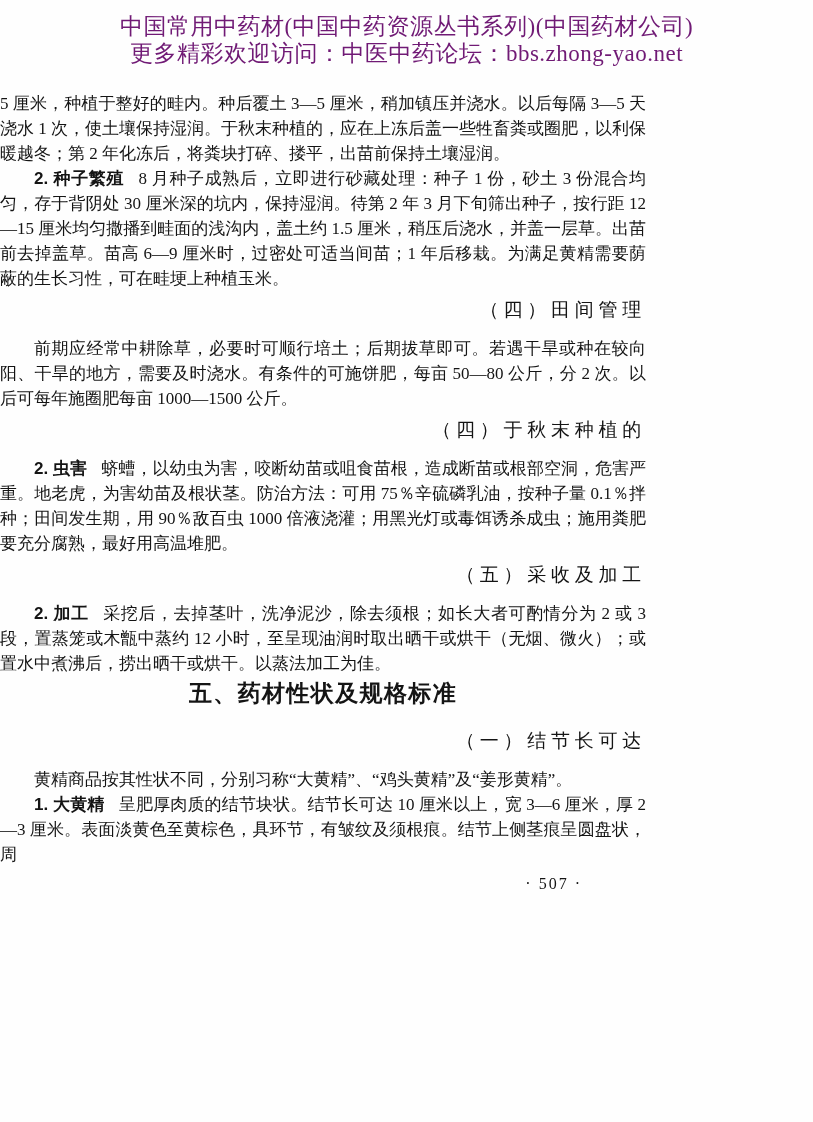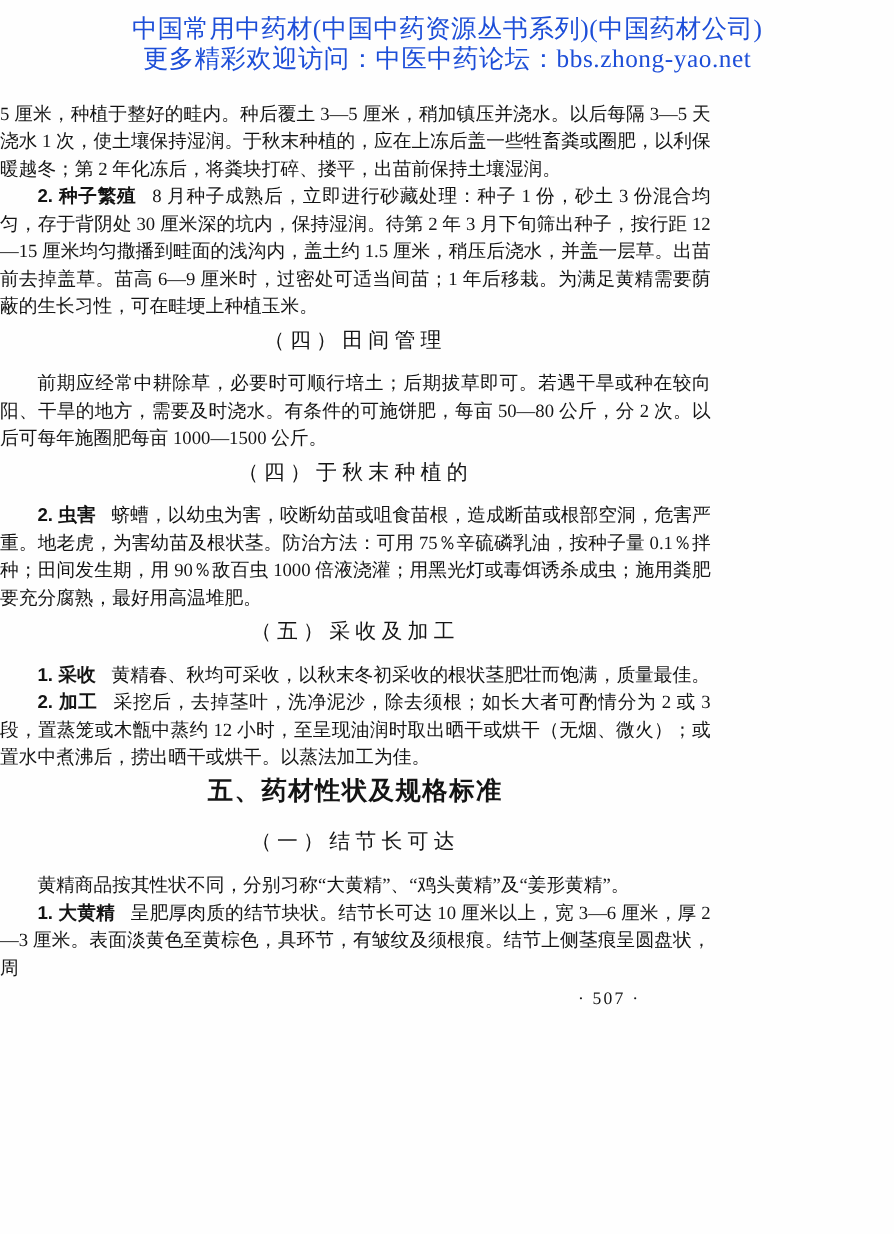--- a/index.html
+++ b/index.html
@@ -31,21 +31,21 @@
     text-justify: inter-ideograph;
   }
   p.indent { text-indent: 2em; }
   .lead {
     font-weight: bold;
     font-family: "Liberation Sans", "DejaVu Sans", sans-serif;
     margin-right: 0.85em;
   }
   h3.sec-h {
     margin: 6px 0 14px 0;
-    text-align: center;
+    text-align: right;
     font-size: 19px;
     font-weight: normal;
     line-height: 25px;
     letter-spacing: 0.25em;
   }
   h2.chap-h {
     margin: 2px 0 20px 0;
     text-align: center;
     font-size: 23px;
     font-weight: bold;
@@ -59,21 +59,21 @@
     padding-right: 64px;
     font-size: 16px;
     letter-spacing: 2px;
   }
 </style>
 </head>
 <body>
 
 <div class="page">
 
-  <div class="header" style="color: #1d4ed8;">
+  <div class="header" style="color: #701a75;">
     <div>中国常用中药材(中国中药资源丛书系列)(中国药材公司)</div>
     <div>更多精彩欢迎访问：中医中药论坛：bbs.zhong-yao.net</div>
   </div>
 
   <div class="content">
 
     <p class="body">5 厘米，种植于整好的畦内。种后覆土 3—5 厘米，稍加镇压并浇水。以后每隔 3—5 天浇水 1 次，使土壤保持湿润。于秋末种植的，应在上冻后盖一些牲畜粪或圈肥，以利保暖越冬；第 2 年化冻后，将粪块打碎、搂平，出苗前保持土壤湿润。</p>
 
     <p class="body indent"><span class="lead">2. 种子繁殖</span><span>8 月种子成熟后，立即进行砂藏处理：种子 1 份，砂土 3 份混合均匀，存于背阴处 30 厘米深的坑内，保持湿润。待第 2 年 3 月下旬筛出种子，按行距 12—15 厘米均匀撒播到畦面的浅沟内，盖土约 1.5 厘米，稍压后浇水，并盖一层草。出苗前去掉盖草。苗高 6—9 厘米时，过密处可适当间苗；1 年后移栽。为满足黄精需要荫蔽的生长习性，可在畦埂上种植玉米。</span></p>
 
@@ -81,21 +81,20 @@
 
     <p class="body indent">前期应经常中耕除草，必要时可顺行培土；后期拔草即可。若遇干旱或种在较向阳、干旱的地方，需要及时浇水。有条件的可施饼肥，每亩 50—80 公斤，分 2 次。以后可每年施圈肥每亩 1000—1500 公斤。</p>
 
     <h3 class="sec-h">（四）于秋末种植的</h3>
 
 
     <p class="body indent"><span class="lead">2. 虫害</span><span>蛴螬，以幼虫为害，咬断幼苗或咀食苗根，造成断苗或根部空洞，危害严重。地老虎，为害幼苗及根状茎。防治方法：可用 75％辛硫磷乳油，按种子量 0.1％拌种；田间发生期，用 90％敌百虫 1000 倍液浇灌；用黑光灯或毒饵诱杀成虫；施用粪肥要充分腐熟，最好用高温堆肥。</span></p>
 
     <h3 class="sec-h">（五）采收及加工</h3>
 
-    <p class="body indent"><span class="lead">1. 采收</span><span>黄精春、秋均可采收，以秋末冬初采收的根状茎肥壮而饱满，质量最佳。</span></p>
 
     <p class="body indent"><span class="lead">2. 加工</span><span>采挖后，去掉茎叶，洗净泥沙，除去须根；如长大者可酌情分为 2 或 3 段，置蒸笼或木甑中蒸约 12 小时，至呈现油润时取出晒干或烘干（无烟、微火）；或置水中煮沸后，捞出晒干或烘干。以蒸法加工为佳。</span></p>
 
     <h2 class="chap-h">五、药材性状及规格标准</h2>
 
     <h3 class="sec-h">（一）结节长可达</h3>
 
     <p class="body indent">黄精商品按其性状不同，分别习称“大黄精”、“鸡头黄精”及“姜形黄精”。</p>
 
     <p class="body indent"><span class="lead">1. 大黄精</span><span>呈肥厚肉质的结节块状。结节长可达 10 厘米以上，宽 3—6 厘米，厚 2—3 厘米。表面淡黄色至黄棕色，具环节，有皱纹及须根痕。结节上侧茎痕呈圆盘状，周</span></p>

